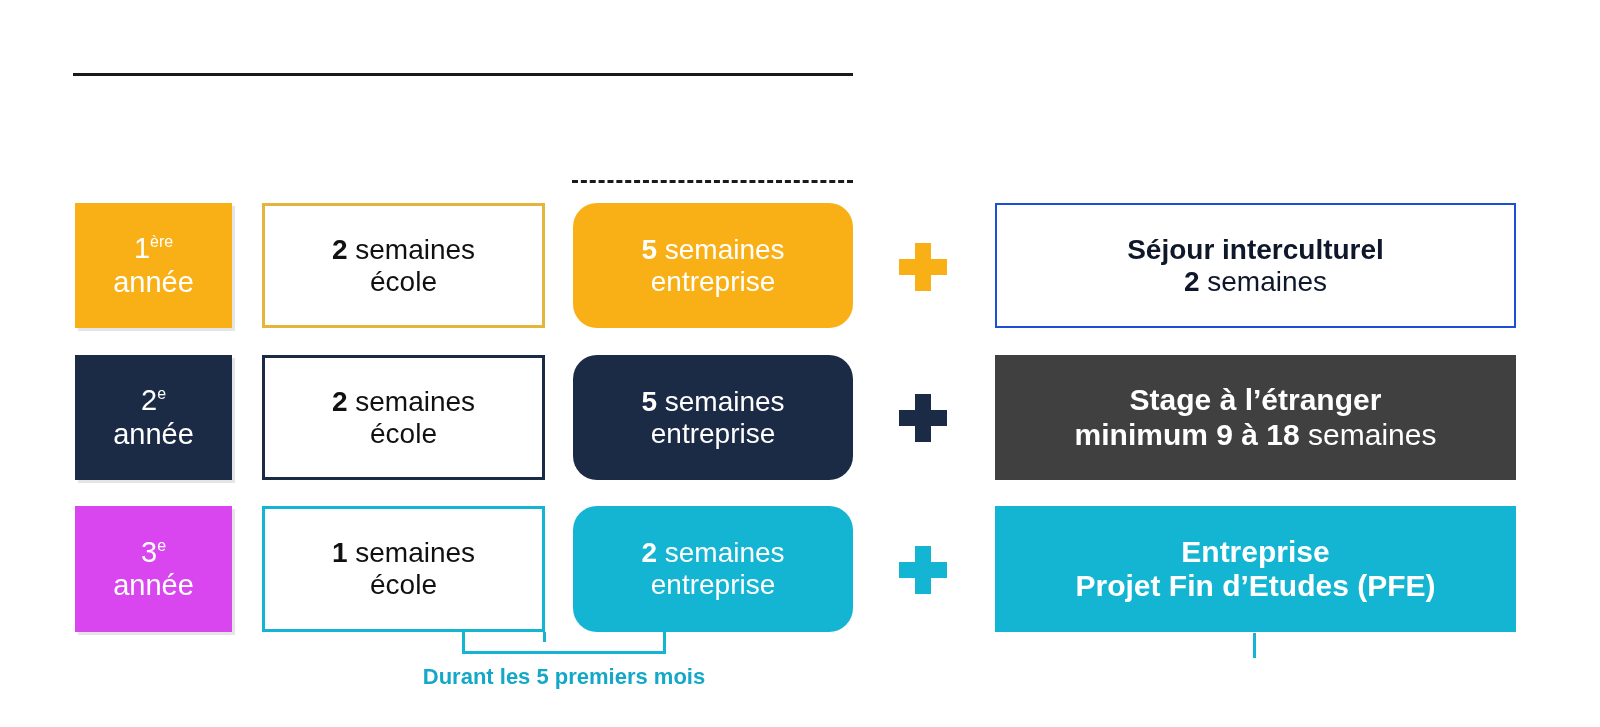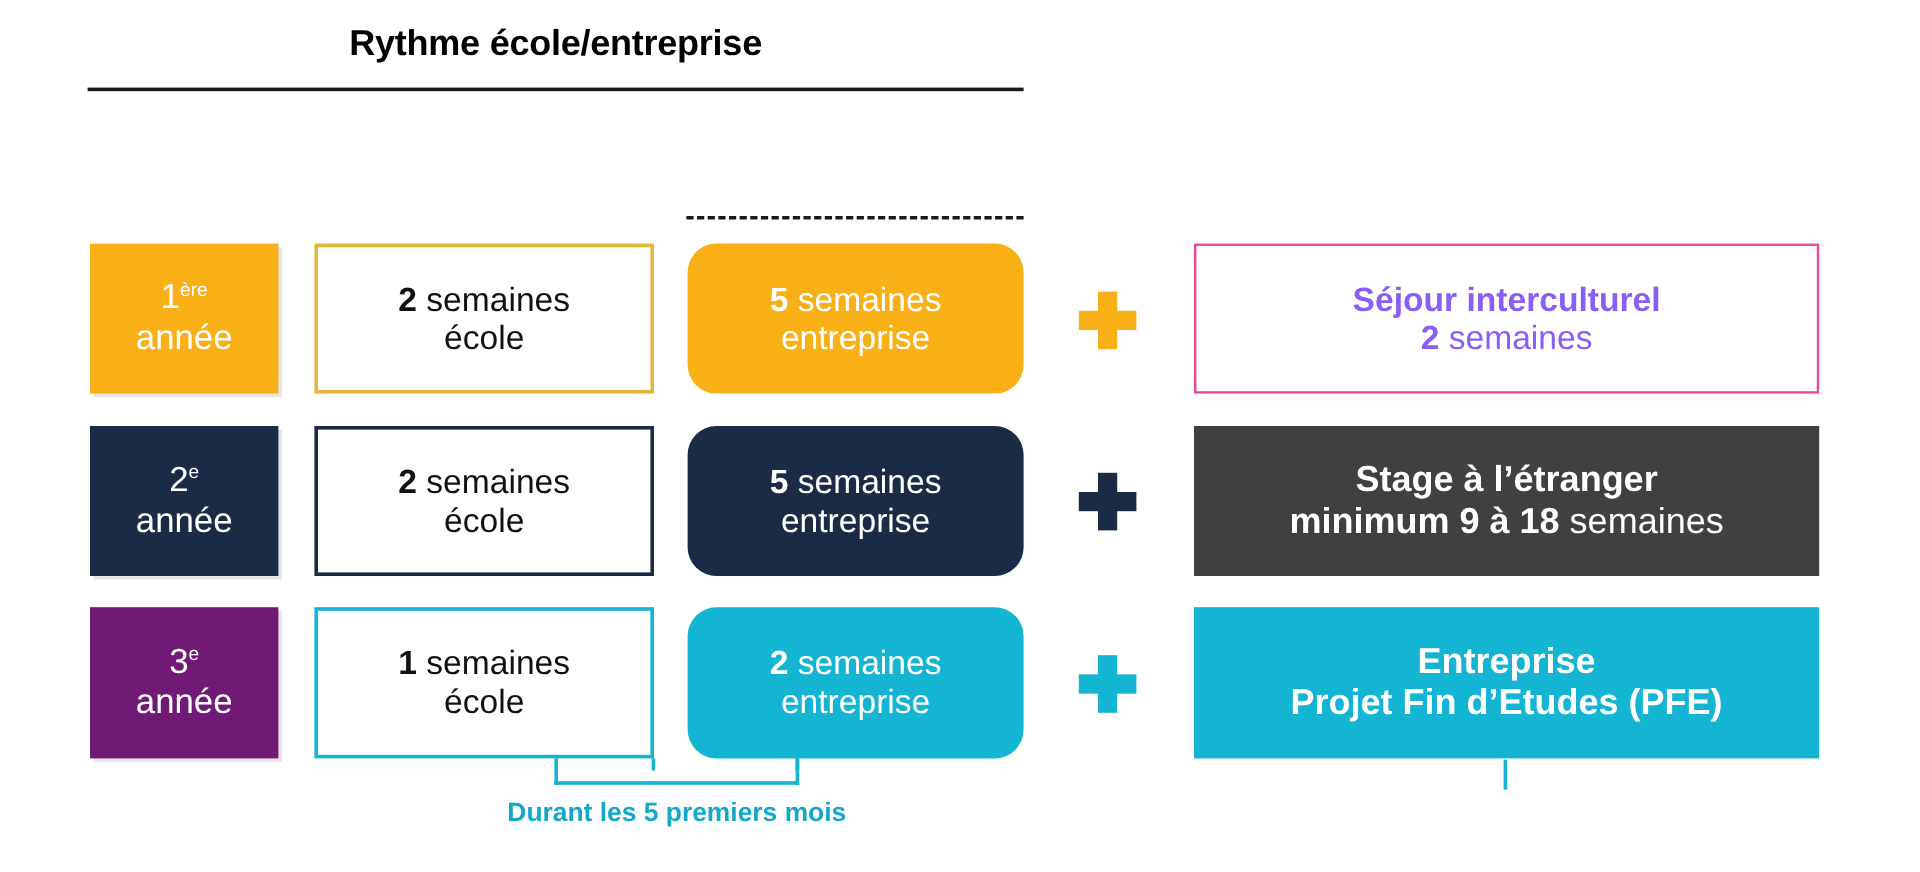--- a/index.html
+++ b/index.html
@@ -110,22 +110,22 @@
   }
 
   
   .right-box {
     left: 995px;
     width: 521px;
     font-size: 28px;
   }
   .right-box.outline {
     background: #ffffff;
-    border: 2px solid #ec4899;
-    color: #8b5cf6;
+    border: 2px solid #1d4ed8;
+    color: #0f172a;
   }
 
   .b { font-weight: bold; }
   .n { font-weight: normal; }
 
   
   .row1 { top: 203px; height: 125px; }
   .row2 { top: 355px; height: 125px; }
   .row3 { top: 506px; height: 126px; }
 
@@ -189,21 +189,20 @@
     text-align: center;
   }
   .caption-left { left: 394px; top: 664px; width: 340px; }
   .caption-right { left: 1084px; top: 664px; width: 340px; }
 </style>
 </head>
 <body>
 
 <div id="page">
 
-  <div id="title">Rythme école/entreprise</div>
   <div id="title-rule"></div>
 
   <div id="cv-dashed"></div>
 
   <div class="box year-box row1 shadowed" style="background:#F9B016;">
     <div>
       <span class="year-num">1</span><sup>ère</sup>
     </div>
     <div>année</div>
   </div>
@@ -266,21 +265,21 @@
   </div>
 
   <div class="box right-box row2" style="background:#404040;color:#ffffff;font-size:30px;">
     <div class="b">Stage à l’étranger</div>
     <div>
       <span class="b">minimum 9 à 18</span>
       <span class="n">semaines</span>
     </div>
   </div>
 
-  <div class="box year-box row3 shadowed" style="background:#701a75;">
+  <div class="box year-box row3 shadowed" style="background:#d946ef;">
     <div>
       <span class="year-num">3</span><sup>e</sup>
     </div>
     <div>année</div>
   </div>
 
   <div class="box school-box row3" style="border-color:#13B5D3;">
     <div>
       <span class="b">1</span>
       <span class="n">semaines</span>

